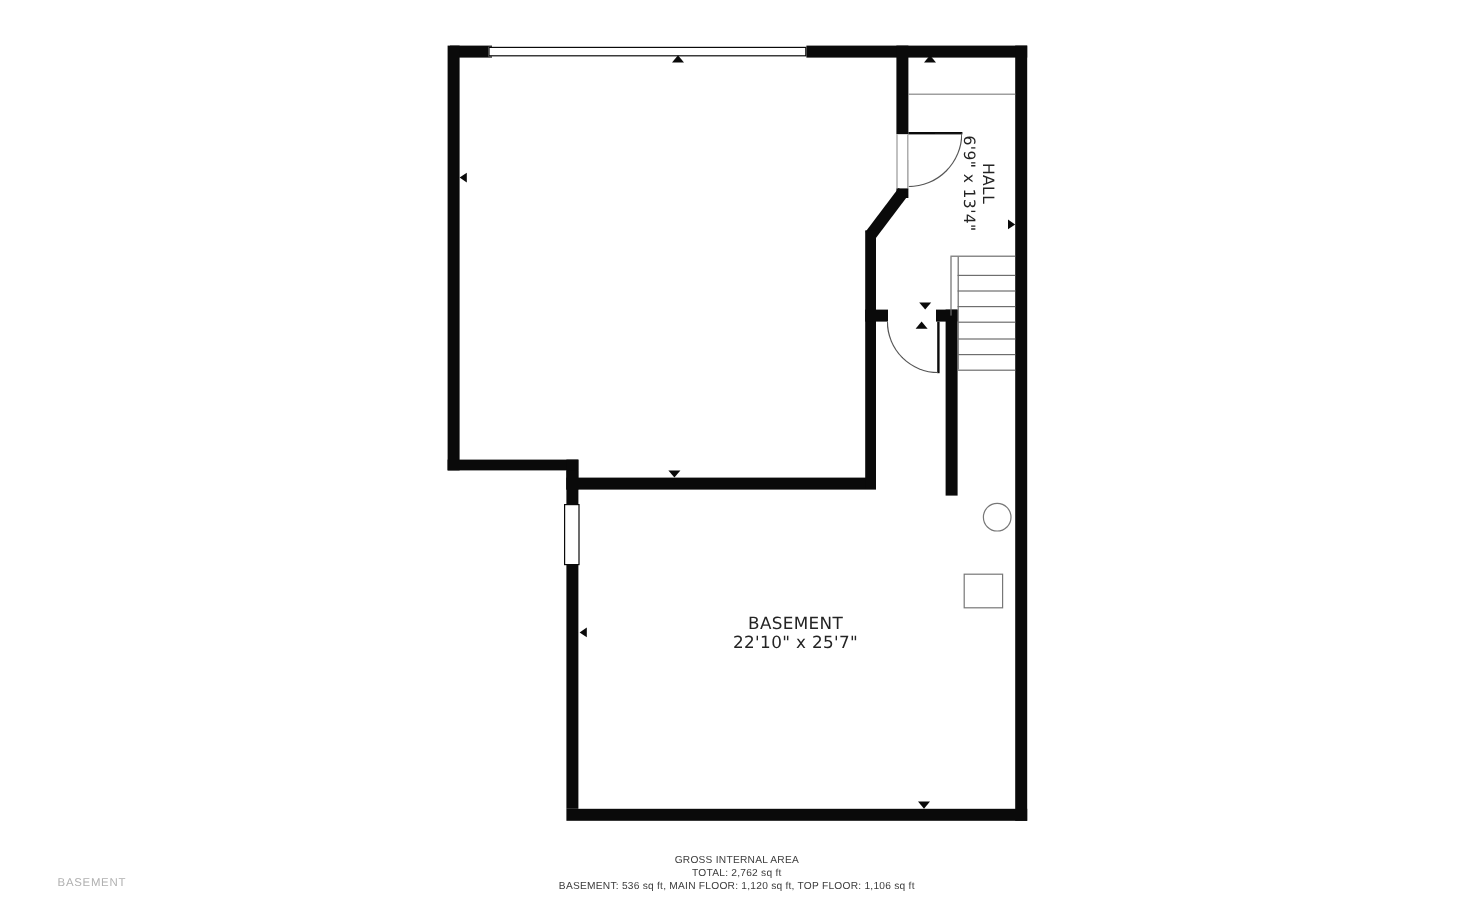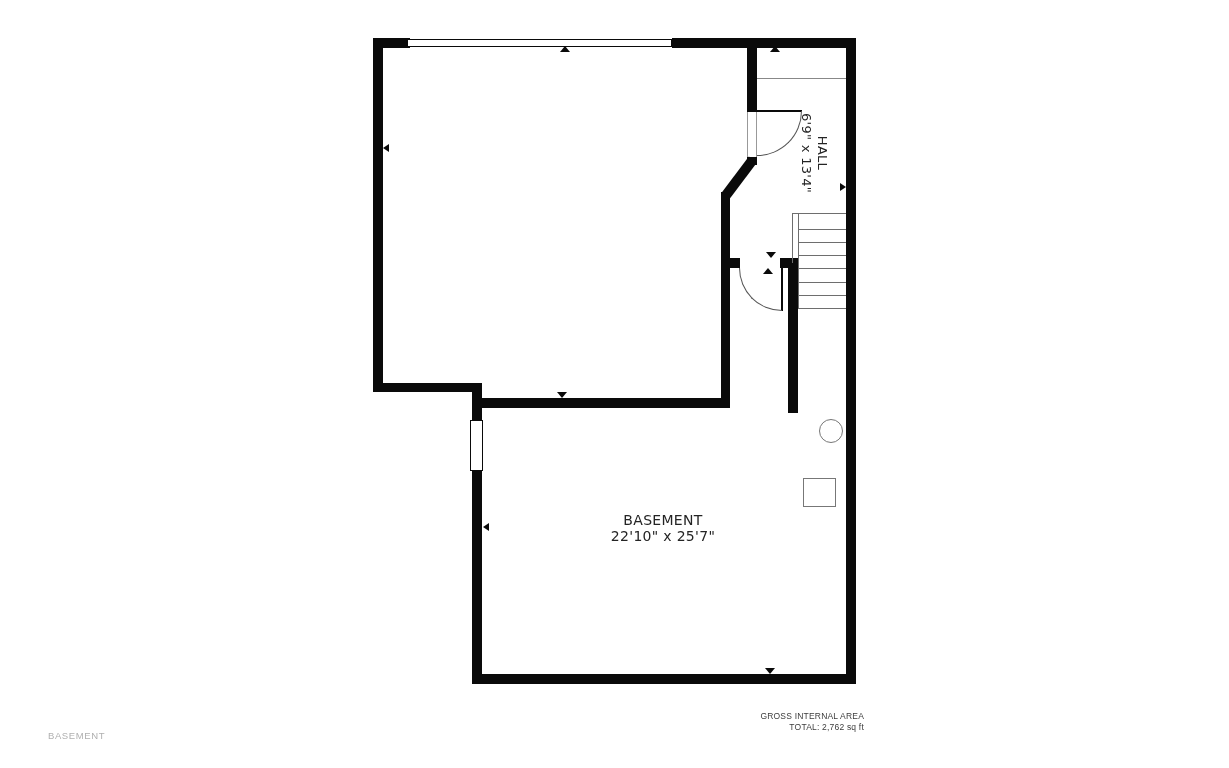--- a/index.html
+++ b/index.html
@@ -22,21 +22,21 @@
     font-family:"DejaVu Sans","Liberation Sans",sans-serif;
     font-size:14px;line-height:16px;letter-spacing:.3px;
   }
   .hall-rot{
     position:absolute;text-align:center;color:var(--label);
     font-family:"DejaVu Sans","Liberation Sans",sans-serif;
     font-size:13px;line-height:16px;letter-spacing:.3px;
     transform:rotate(90deg);
   }
   .footer{
-    position:absolute;left:364px;top:711px;width:500px;text-align:right;
+    position:absolute;left:364px;top:711px;width:500px;text-align:center;
     color:#3c3c3c;font-size:8.5px;line-height:10.8px;letter-spacing:.2px;
   }
   .footer .disclaimer{color:var(--muted);}
   .floor-tag{
     position:absolute;left:48px;top:730px;color:#b0b0b0;
     font-size:9.5px;letter-spacing:.6px;
   }
 </style>
 </head>
 <body>
@@ -104,17 +104,18 @@
   </div>
 
   <div class="hall-rot" style="left:753px;top:136px;width:120px;height:34px;">
     <div>HALL</div>
     <div>6'9" x 13'4"</div>
   </div>
 
   <div class="footer">
     <div>GROSS INTERNAL AREA</div>
     <div>TOTAL: 2,762 sq ft</div>
+    <div>BASEMENT: 536 sq ft, MAIN FLOOR: 1,120 sq ft, TOP FLOOR: 1,106 sq ft</div>
   </div>
 
   <div class="floor-tag">BASEMENT</div>
 
 </div>
 
 </body></html>

